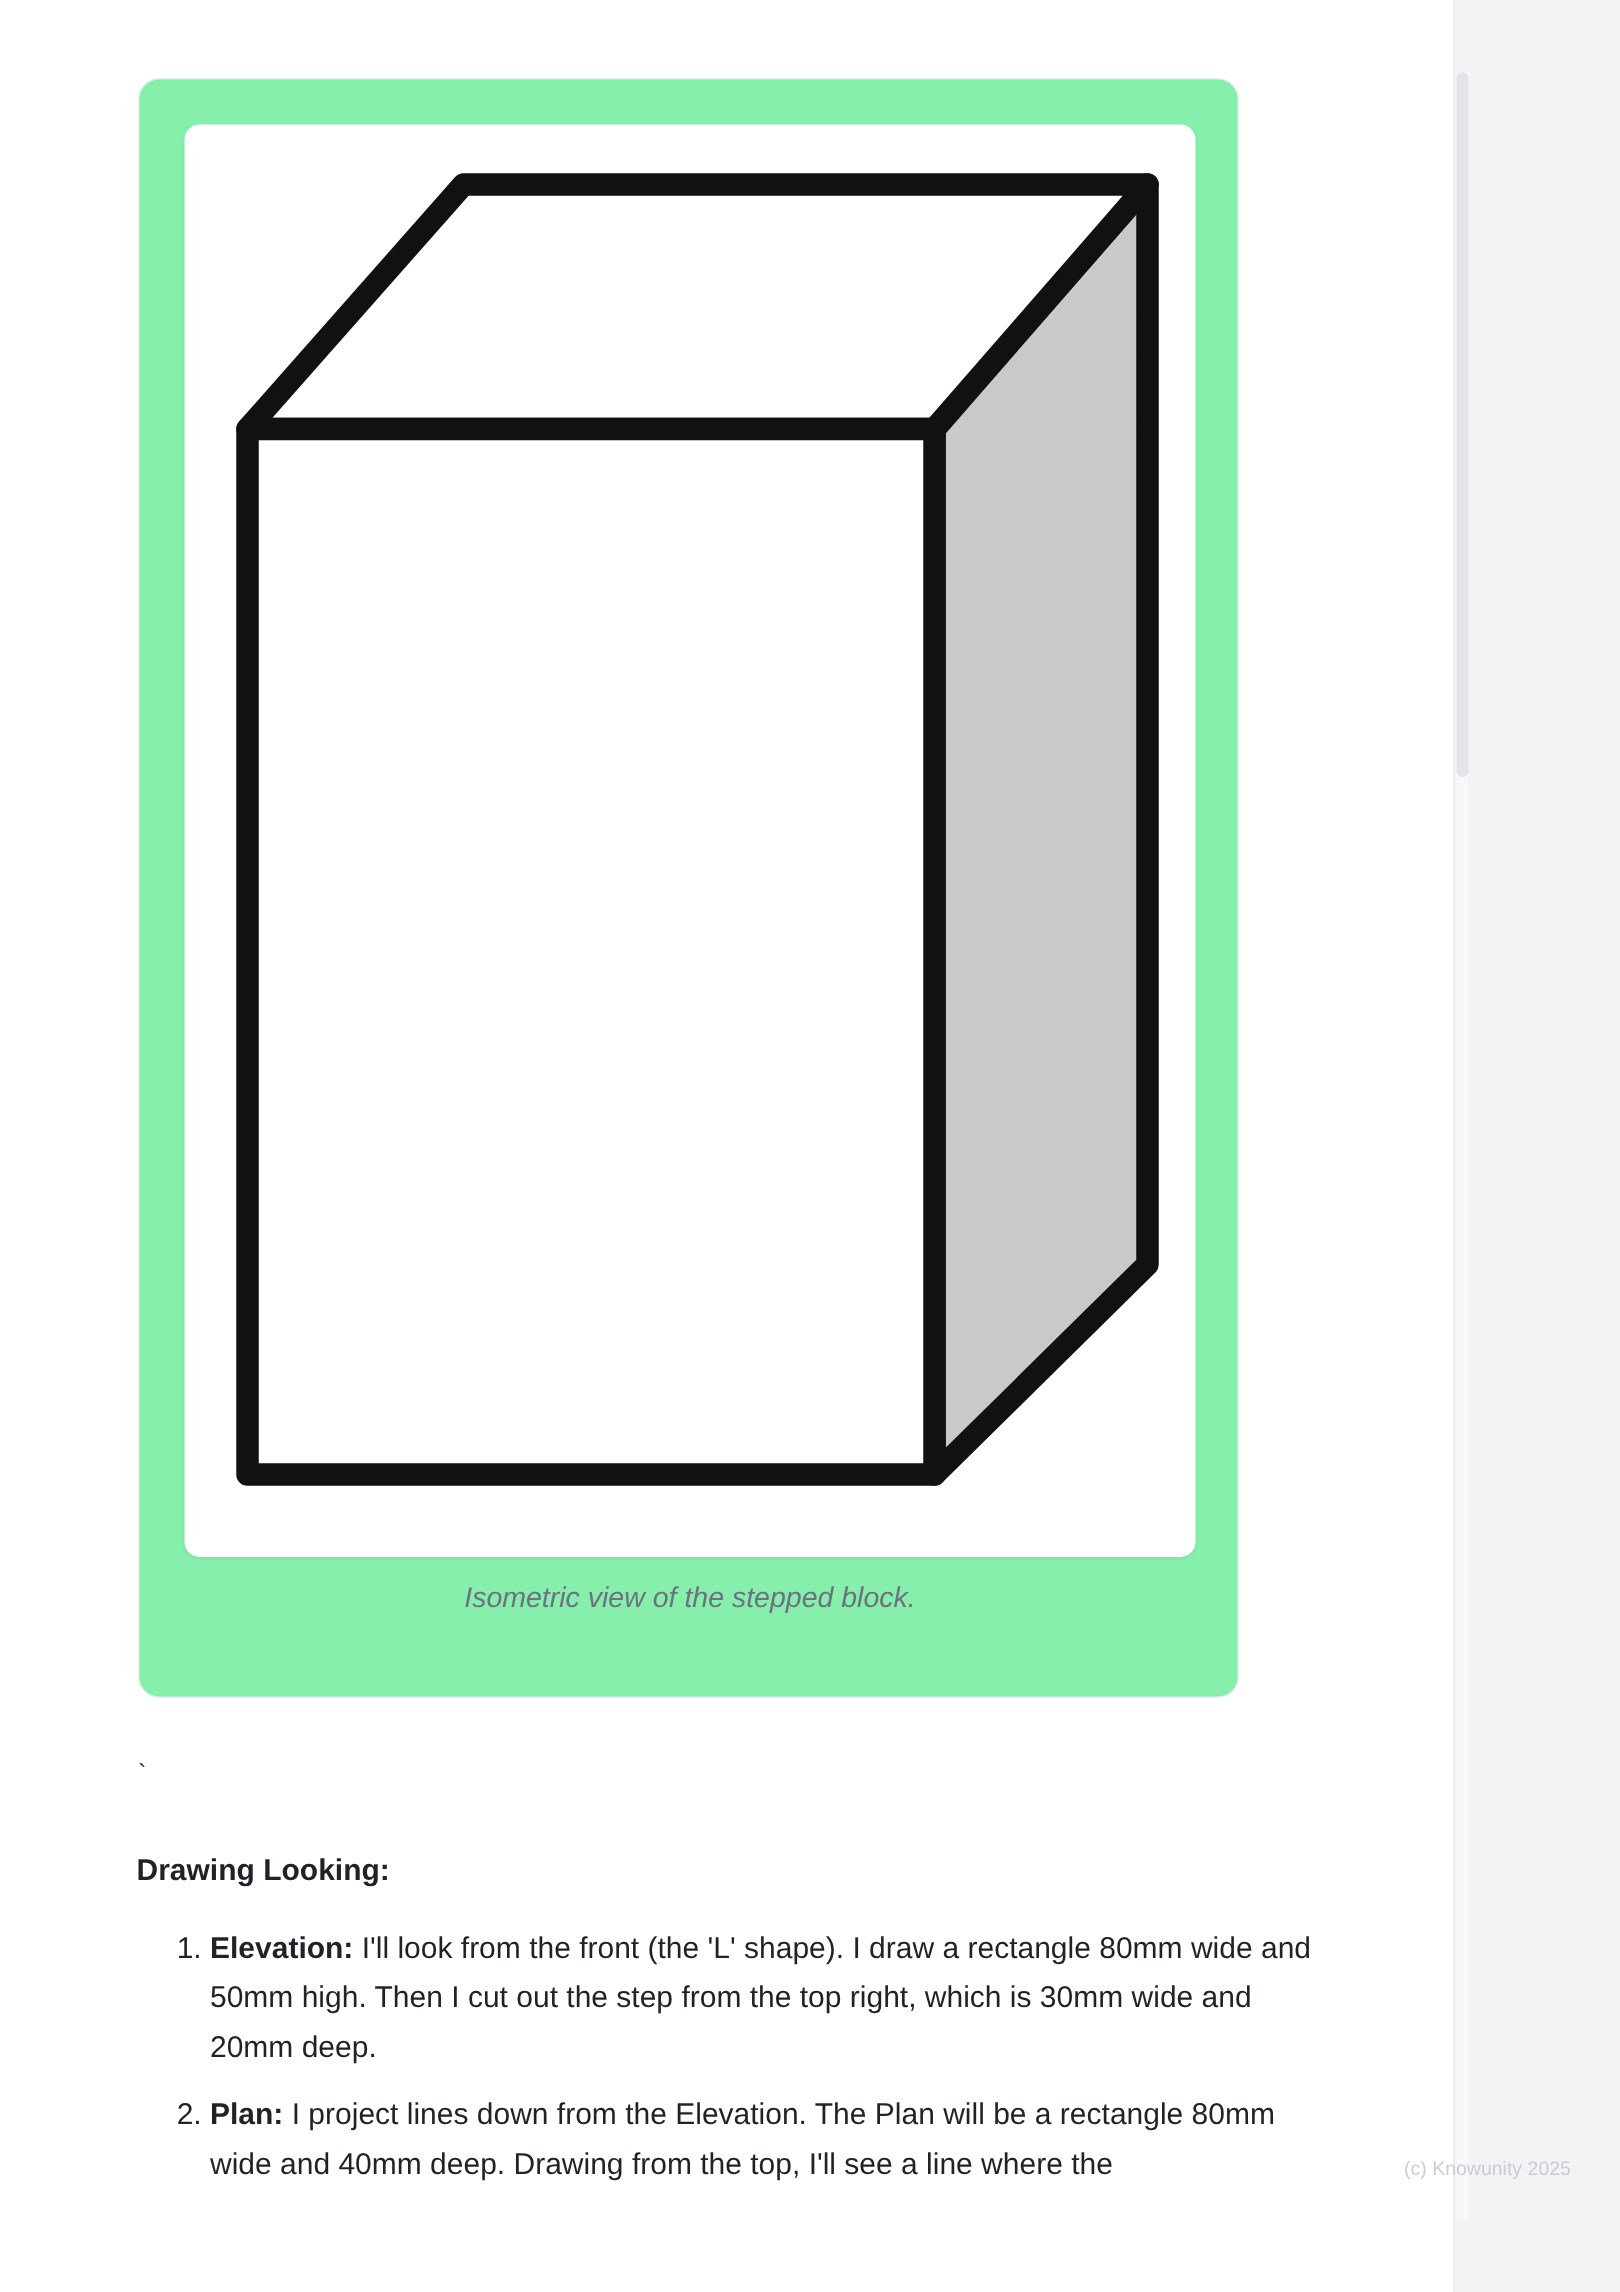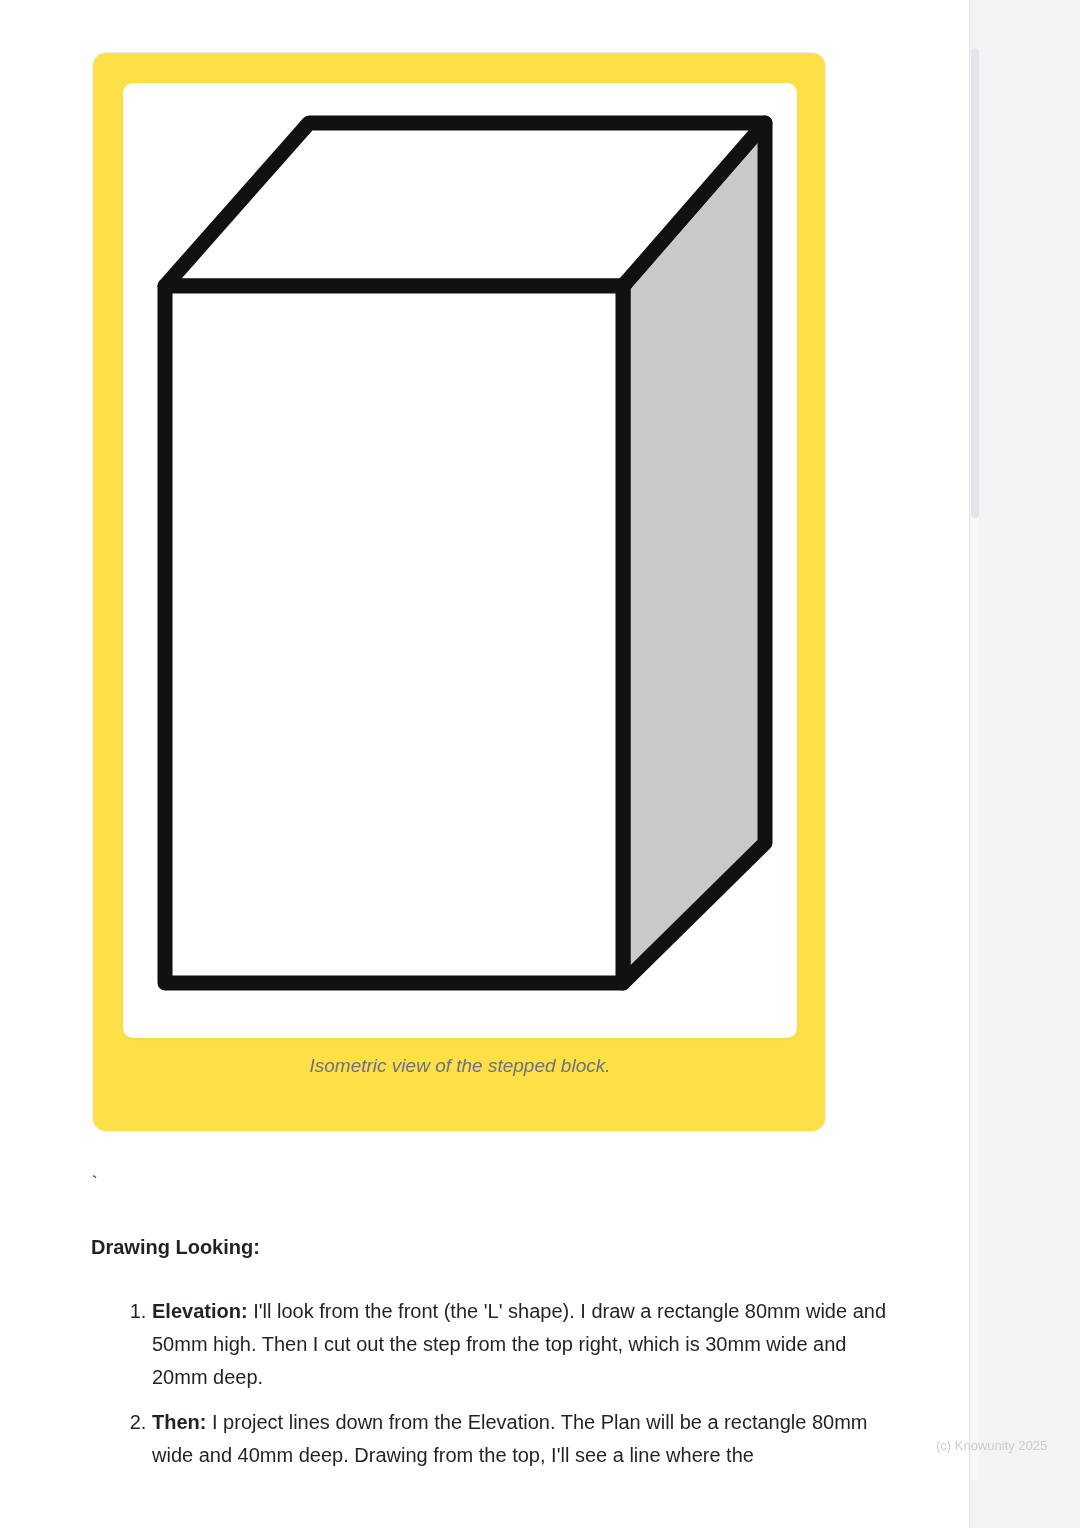--- a/index.html
+++ b/index.html
@@ -52,21 +52,21 @@
     border-radius: 4px;
   }
 
   
   .figure-card {
     position: absolute;
     left: 92px;
     top: 52px;
     width: 734px;
     height: 1080px;
-    background: #fde047;
+    background: #86efac;
     border: 1px solid #e9edf1;
     border-radius: 14px;
     box-sizing: border-box;
   }
   .figure-inner {
     position: absolute;
     left: 30px;
     top: 30px;
     width: 674px;
     height: 955px;
@@ -108,21 +108,21 @@
     top: 1236px;
     font-size: 20px;
     font-weight: bold;
     color: #1f2328;
   }
   .steps {
     position: absolute;
     left: 91px;
     top: 1282px;
     width: 745px;
-    margin: 13px;
+    margin: 1px;
     padding: 0 0 0 48px;
     list-style-type: decimal;
     font-size: 20px;
     line-height: 33px;
     color: #1f2328;
   }
   .steps li {
     margin-bottom: 12px;
   }
   .steps li strong {
@@ -160,21 +160,21 @@
 
   <div class="stray-tick">`</div>
 
   <div class="section-heading">Drawing Looking:</div>
 
   <ol class="steps">
     <li>
       <strong>Elevation:</strong><span> I'll look from the front (the 'L' shape). I draw a rectangle 80mm wide and 50mm high. Then I cut out the step from the top right, which is 30mm wide and 20mm deep.</span>
     </li>
     <li>
-      <strong>Then:</strong><span> I project lines down from the Elevation. The Plan will be a rectangle 80mm wide and 40mm deep. Drawing from the top, I'll see a line where the</span>
+      <strong>Plan:</strong><span> I project lines down from the Elevation. The Plan will be a rectangle 80mm wide and 40mm deep. Drawing from the top, I'll see a line where the</span>
     </li>
   </ol>
 
   <div class="right-strip"></div>
   <div class="scroll-track"></div>
   <div class="scroll-thumb"></div>
 
   <div class="watermark">(c) Knowunity 2025</div>
 
 </div>

